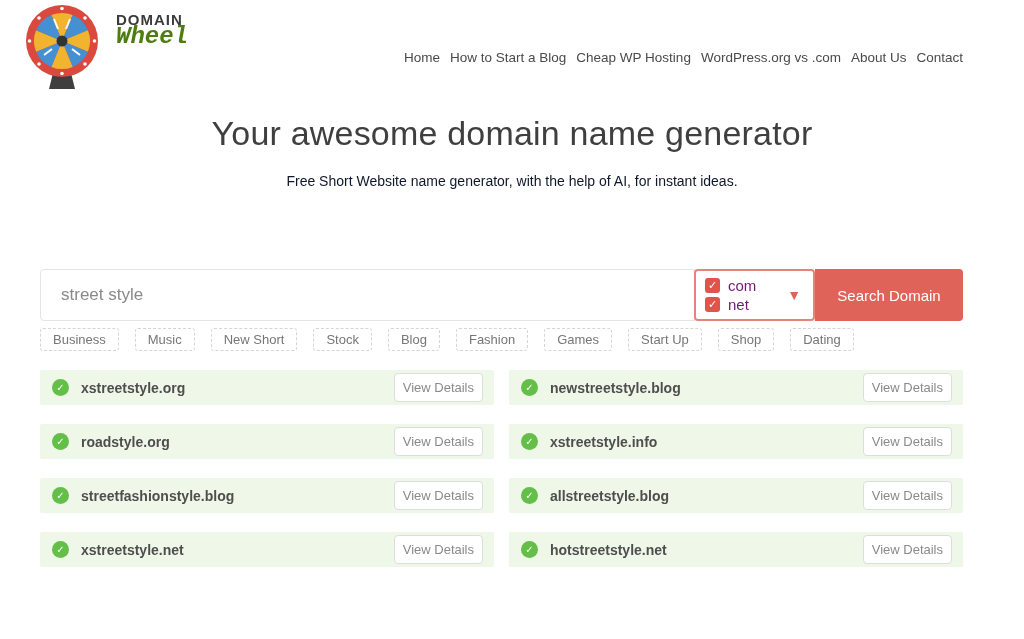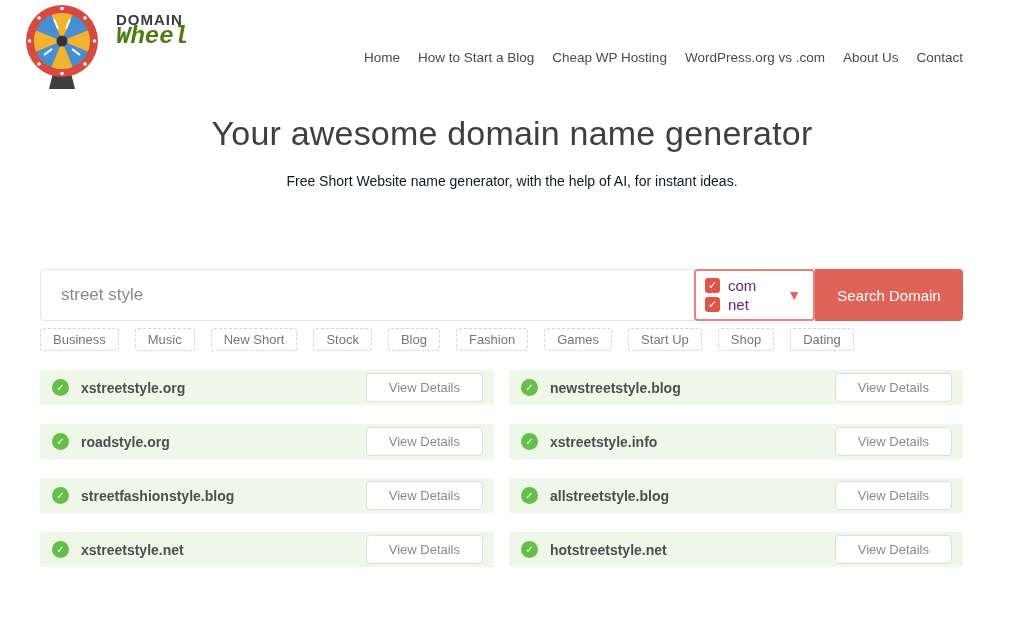--- a/index.html
+++ b/index.html
@@ -20,21 +20,21 @@
   .logo { display: flex; align-items: flex-start; text-decoration: none; cursor: pointer; }
   .logo-text { margin-left: 12px; padding-top: 10px; }
   .logo-top {
     display: block; font-size: 15px; font-weight: bold; letter-spacing: 1px;
     color: #3b3b3b;
   }
   .logo-script {
     display: block; font-family: Liberation Mono, monospace; font-style: italic; font-weight: bold;
     font-size: 24px; line-height: 0.95; color: #4d7c0f; margin-top: -2px;
   }
-  .nav { display: flex; align-items: center; gap: 18px; margin-top: 18px; }
+  .nav { display: flex; align-items: center; gap: 10px; margin-top: 18px; }
   .nav-link {
     font-size: 13.5px; color: #4a4a4a; text-decoration: none; cursor: pointer;
     white-space: nowrap;
   }
 
   
   .hero { text-align: center; margin-top: 19px; }
   .hero h1 {
     font-size: 34px; font-weight: 500; color: #3f3f3f; letter-spacing: 0.2px;
   }
@@ -93,21 +93,21 @@
     padding: 0 11px 0 12px; border-radius: 2px;
   }
   .check-circle {
     width: 17px; height: 17px; border-radius: 50%; background: #63bf47;
     display: inline-flex; align-items: center; justify-content: center; flex: 0 0 auto;
   }
   .check-circle span { color: #fff; font-size: 10px; font-weight: bold; line-height: 1; }
   .domain-name { margin-left: 12px; font-size: 14px; font-weight: bold; color: #4e4e4e; }
   .view-btn {
     margin-left: auto; background: #fff; border: 1px solid #ddd; border-radius: 4px;
-    padding: 6px 22px; font-size: 13px; color: #8a8a8a; font-family: inherit; cursor: pointer;
+    padding: 6px 8px; font-size: 13px; color: #8a8a8a; font-family: inherit; cursor: pointer;
   }
 </style>
 </head>
 <body>
 
 <div class="page">
 
   <header class="header">
     <a class="logo">
       <svg width="84" height="90" viewBox="0 0 84 90">

